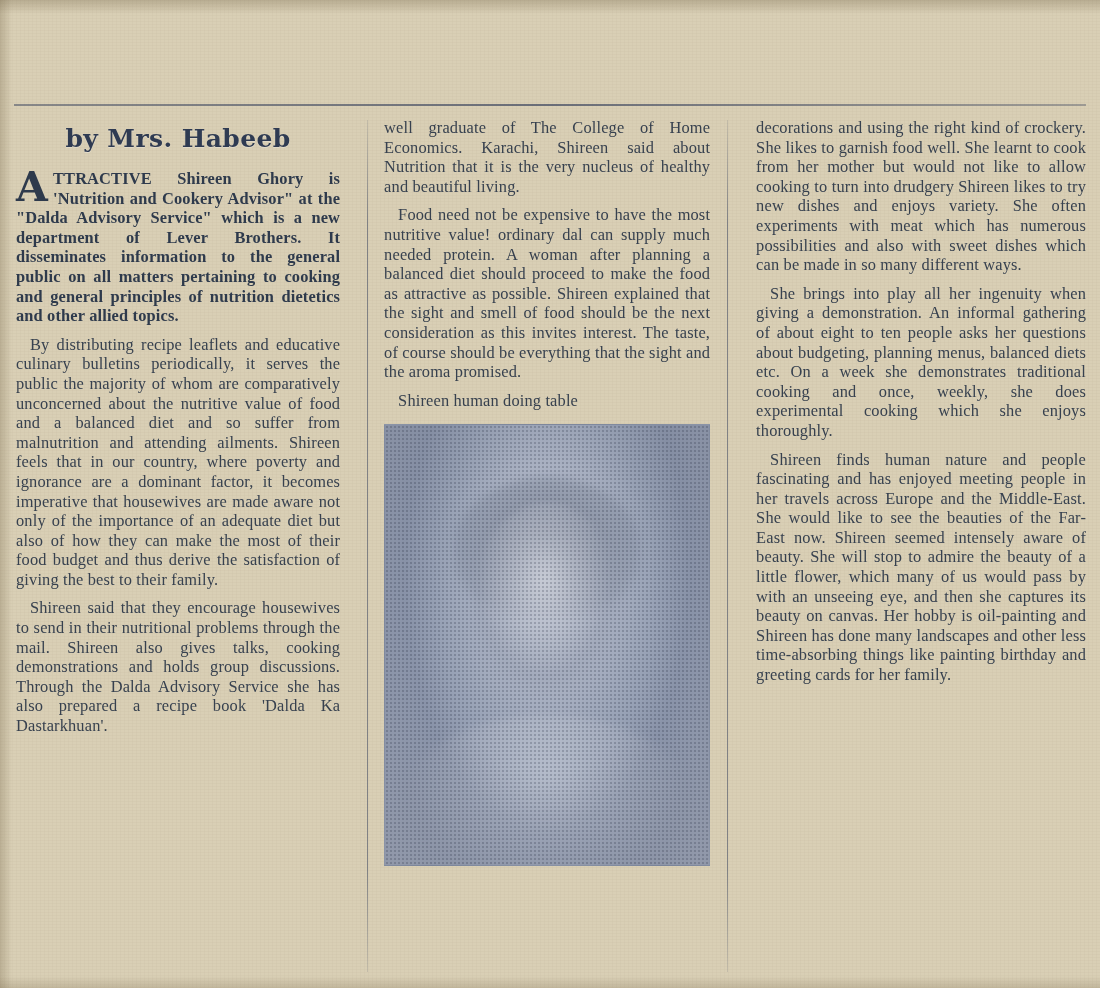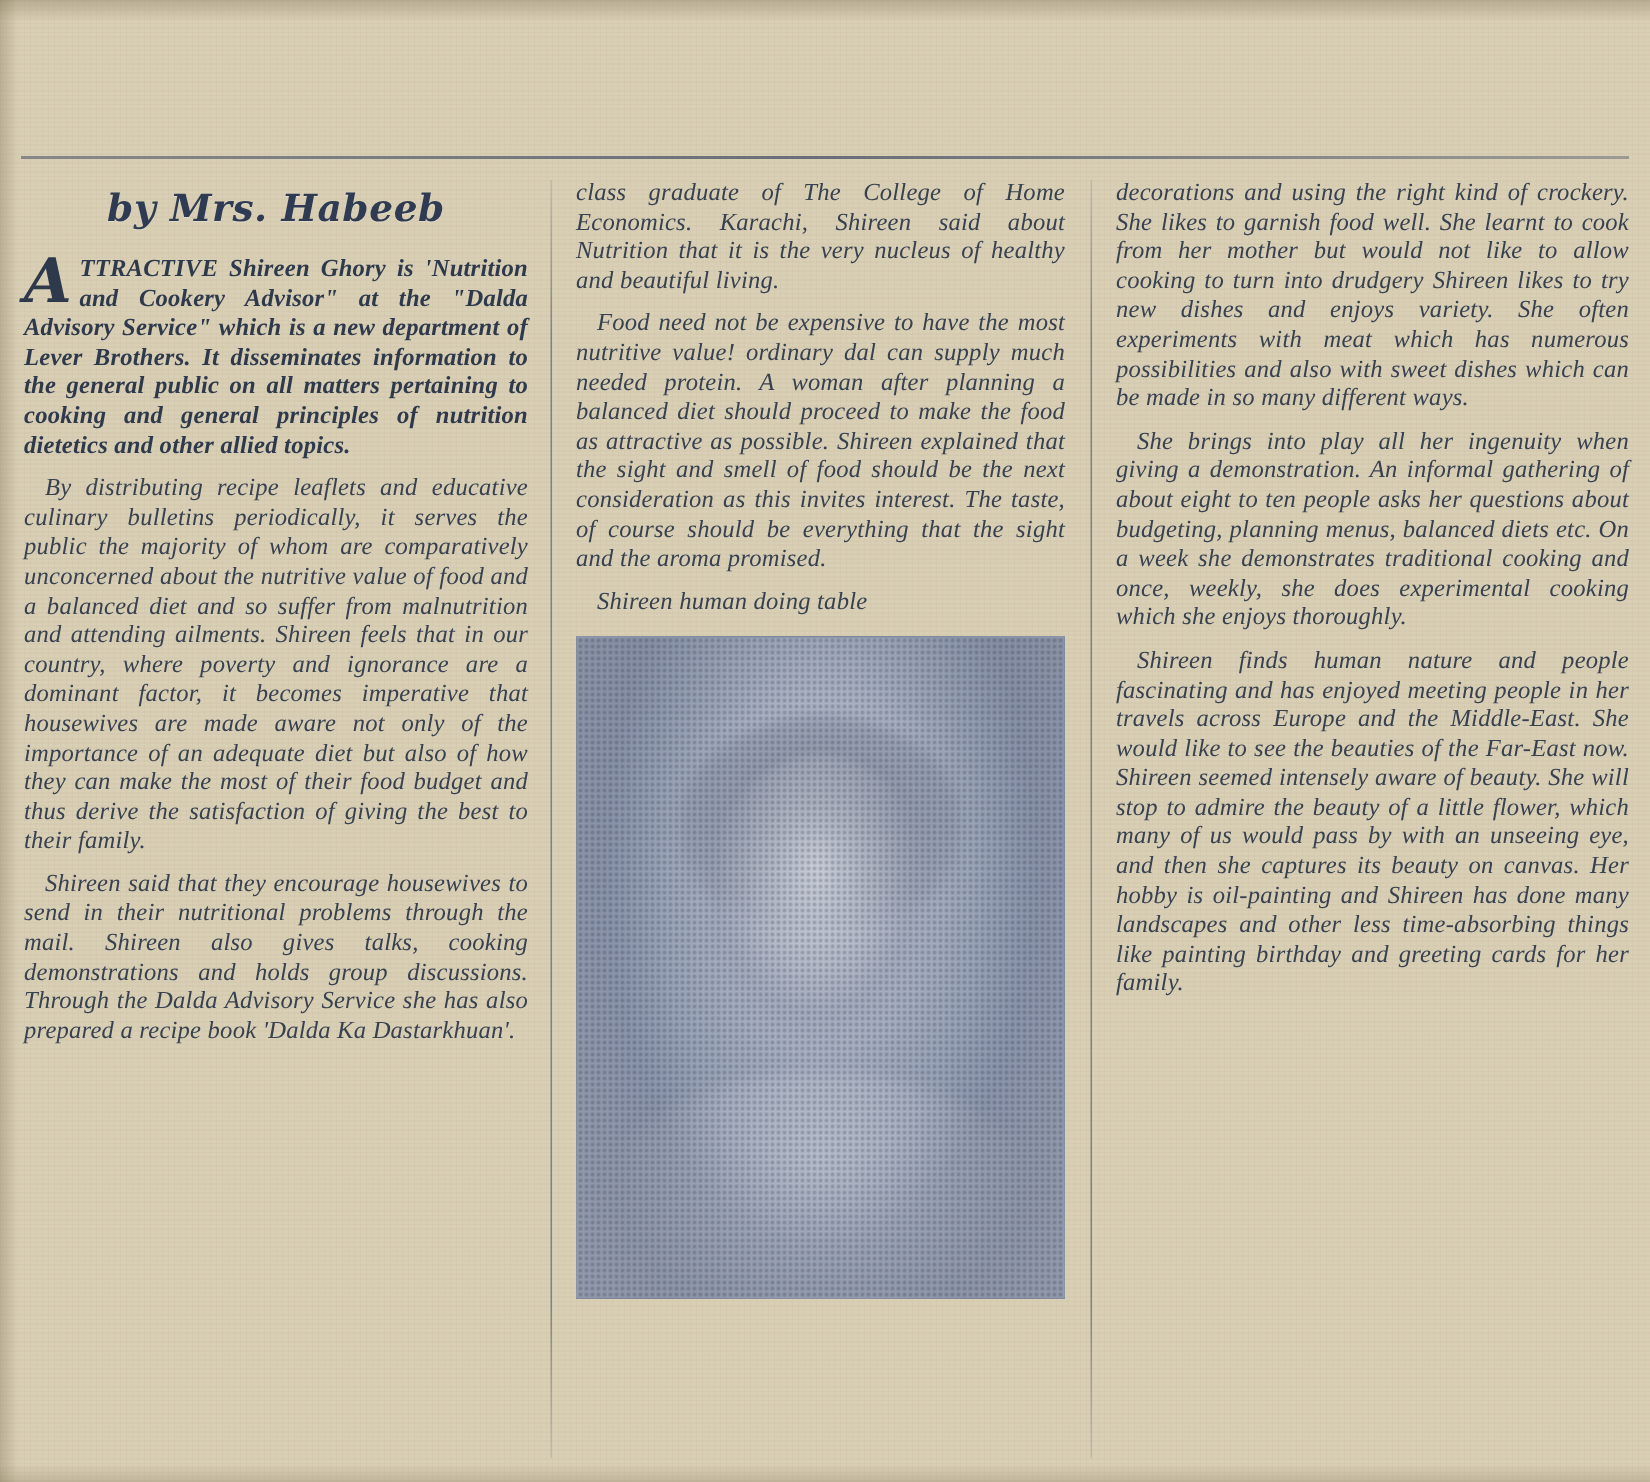--- a/index.html
+++ b/index.html
@@ -75,22 +75,21 @@
     background: linear-gradient(90deg, rgba(70,78,100,0.55), rgba(70,78,100,0.75), rgba(70,78,100,0.4));
   }
 
   .columns {
     position: absolute;
     top: 118px;
     left: 16px;
     width: 1070px;
     height: 860px;
     display: flex;
-    gap: 0;
-    font-style: italic;
+    gap: 12px;
   }
   .col {
     position: relative;
     box-sizing: border-box;
   }
   .col-1 { width: 352px; padding-right: 16px; }
   .col-2 { width: 358px; padding: 0 16px; }
   .col-3 { width: 360px; padding-left: 18px; }
   .rule {
     position: absolute;
@@ -222,21 +221,21 @@
         <span>TTRACTIVE Shireen Ghory is 'Nutrition and Cookery Advisor" at the "Dalda Advisory Service" which is a new department of Lever Brothers. It disseminates information to the general public on all matters pertaining to cooking and general principles of nutrition dietetics and other allied topics.</span>
       </p>
 
       <p class="indent">By distributing recipe leaflets and educative culinary bulletins periodically, it serves the public the majority of whom are comparatively unconcerned about the nutritive value of food and a balanced diet and so suffer from malnutrition and attending ailments. Shireen feels that in our country, where poverty and ignorance are a dominant factor, it becomes imperative that housewives are made aware not only of the importance of an adequate diet but also of how they can make the most of their food budget and thus derive the satisfaction of giving the best to their family.</p>
       <p class="indent">Shireen said that they encourage housewives to send in their nutritional problems through the mail. Shireen also gives talks, cooking demonstrations and holds group discussions. Through the Dalda Advisory Service she has also prepared a recipe book 'Dalda Ka Dastarkhuan'.</p>
     </div>
 
     <div class="rule rule-1"></div>
 
     <div class="col col-2">
-      <p>class graduate of The College of Home Economics. Karachi, Shireen said about Nutrition that it is the very nucleus of healthy and beautiful living.</p>
+      <p>well graduate of The College of Home Economics. Karachi, Shireen said about Nutrition that it is the very nucleus of healthy and beautiful living.</p>
       <p class="indent">Food need not be expensive to have the most nutritive value! ordinary dal can supply much needed protein. A woman after planning a balanced diet should proceed to make the food as attractive as possible. Shireen explained that the sight and smell of food should be the next consideration as this invites interest. The taste, of course should be everything that the sight and the aroma promised.</p>
       <p class="indent">Shireen human doing table</p>
 
       <div class="photo">
         <div class="hair"></div>
         <div class="head"></div>
         <div class="shoulders"></div>
         <div class="halftone"></div>
         <div class="vignette"></div>
       </div>

